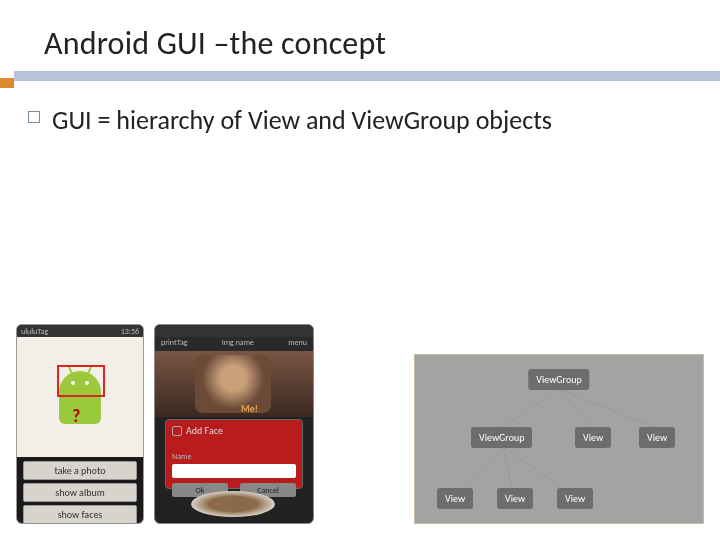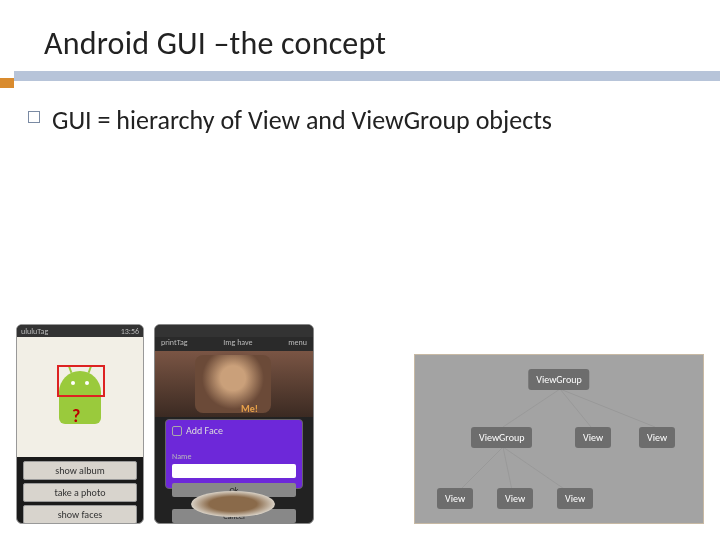--- a/index.html
+++ b/index.html
@@ -89,26 +89,26 @@
   .phone2 {
     width: 160px; height: 200px;
     background:#222;border-radius:6px;border:1px solid #888;
     position:relative;overflow:hidden;
   }
   .p2-status{height:12px;background:#333;}
   .p2-top{height:14px;background:#2a2a2a;color:#bbb;font-size:8px;display:flex;justify-content:space-between;padding:0 6px;align-items:flex-start;}
   .p2-face{height:66px;background:linear-gradient(#7a5544,#3b2a22);position:relative;overflow:hidden;}
   .p2-faceimg{position:absolute;left:40px;top:4px;width:76px;height:58px;background:radial-gradient(circle at 50% 40%,#caa07a 24%,#6b4a38 60%);border-radius:8px;}
   .p2-label{position:absolute;bottom:2px;left:50%;transform:translateX(-50%);color:#e8a24a;font-size:10px;font-weight:bold;padding-left:31px;}
-  .p2-dialog{position:absolute;top:94px;left:10px;right:10px;height:70px;background:#6d28d9;border:1px solid #666;border-radius:4px;padding:4px 6px;}
+  .p2-dialog{position:absolute;top:94px;left:10px;right:10px;height:70px;background:#b91c1c;border:1px solid #666;border-radius:4px;padding:4px 6px;}
   .p2-dlg-title{color:#ddd;font-size:10px;display:flex;align-items:center;gap:4px;}
   .p2-dlg-title .ico{width:10px;height:10px;border:1px solid #aaa;border-radius:2px;}
   .p2-dlg-sub{color:#bbb;font-size:8px;margin-top:14px;}
   .p2-input{background:#fff;height:14px;margin-top:3px;border-radius:2px;}
-  .p2-dlg-btns{display:flex;gap:12px;margin-top:5px;flex-direction:column;}
+  .p2-dlg-btns{display:flex;gap:12px;margin-top:5px;}
   .p2-dbtn{flex:1;height:14px;background:#888;border-radius:2px;font-size:8px;color:#222;text-align:center;line-height:14px;}
   .p2-food{position:absolute;bottom:6px;left:36px;width:84px;height:26px;border-radius:50%;background:radial-gradient(ellipse,#8a6a4a 40%,#d8d0c4 70%);}
   
   .diagram {
     margin-left:auto;
     width: 290px; height: 170px;
     border:1px solid #c7b9a4;
     background:#a3a3a3;
     position:relative;
     font-size:10px;
@@ -149,31 +149,31 @@
         <div class="droid-head">
             <span class="droid-eye l"></span>
             <span class="droid-eye r"></span>
           </div>
         <div class="droid-body"></div>
       </div>
       <div class="redbox"></div>
       <div class="qmark">?</div>
     </div>
     <div class="p1-btns">
+      <div class="p1-btn">take a photo</div>
       <div class="p1-btn">show album</div>
-      <div class="p1-btn">take a photo</div>
       <div class="p1-btn">show faces</div>
     </div>
   </div>
 
   <div class="phone2">
     <div class="p2-status"></div>
     <div class="p2-top">
       <span>printTag</span>
-      <span>Img have</span>
+      <span>Img name</span>
       <span>menu</span>
     </div>
     <div class="p2-face">
       <div class="p2-faceimg"></div>
       <div class="p2-label">Me!</div>
     </div>
     <div class="p2-dialog">
       <div class="p2-dlg-title">
         <span class="ico"></span>
         <span>Add Face</span>

